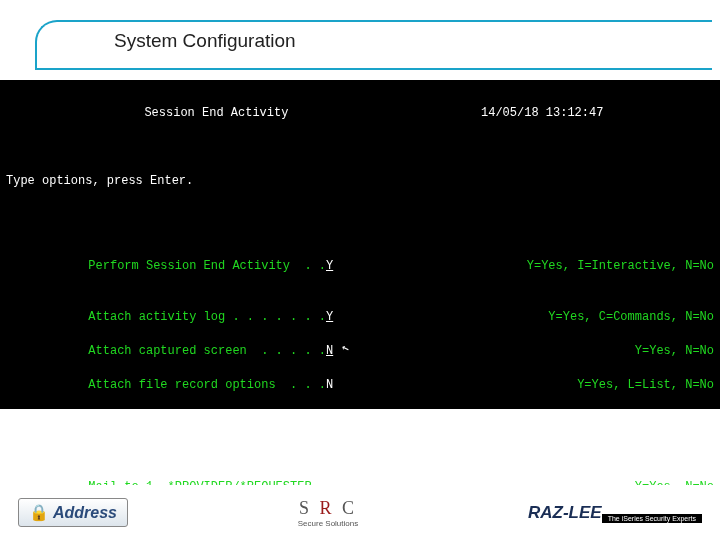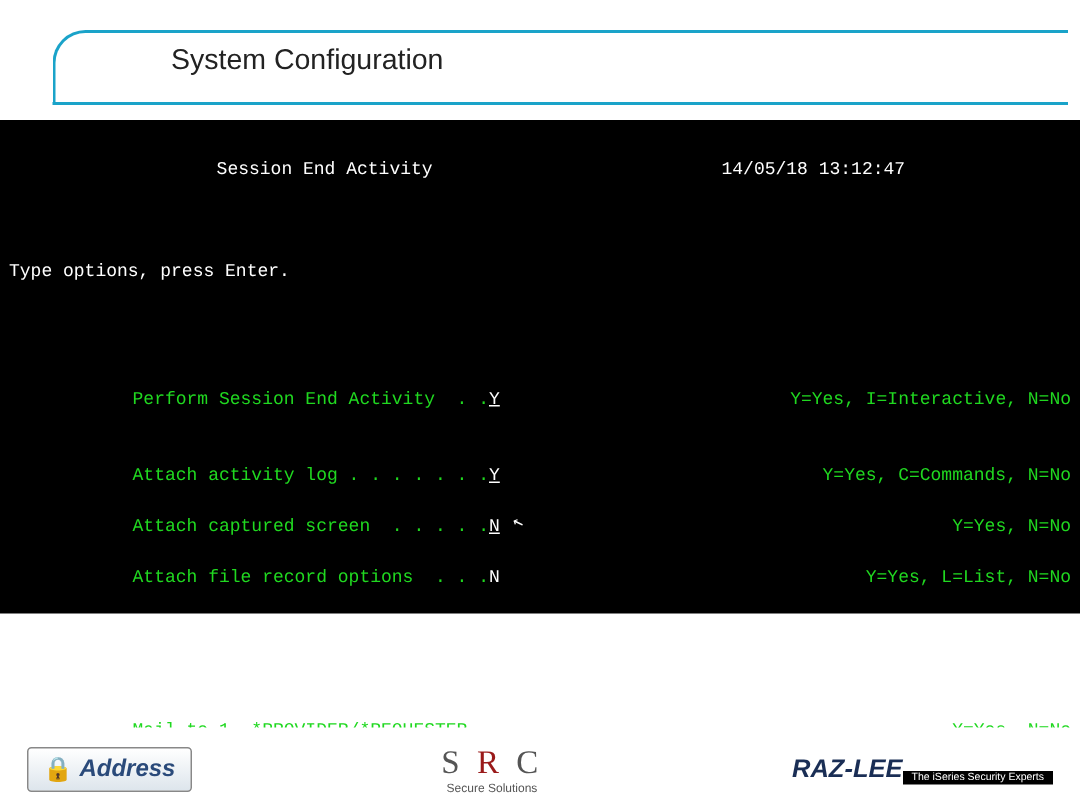--- a/index.html
+++ b/index.html
@@ -92,21 +92,21 @@
   }
   .logo-isec .lock { font-style: normal; color: #d08a1a; }
   .logo-src {
     display: flex;
     flex-direction: column;
     align-items: center;
     font-size: 8px;
     color: #555;
   }
   .logo-src .big {
-    font-size: 22px;
+    font-size: 18px;
     letter-spacing: 3px;
     font-family: Georgia, serif;
   }
   .logo-src .big .r { color: #9a1a1a; }
   .logo-raz {
     display: flex;
     flex-direction: row;
     align-items: flex-end;
   }
   .logo-raz .main {

